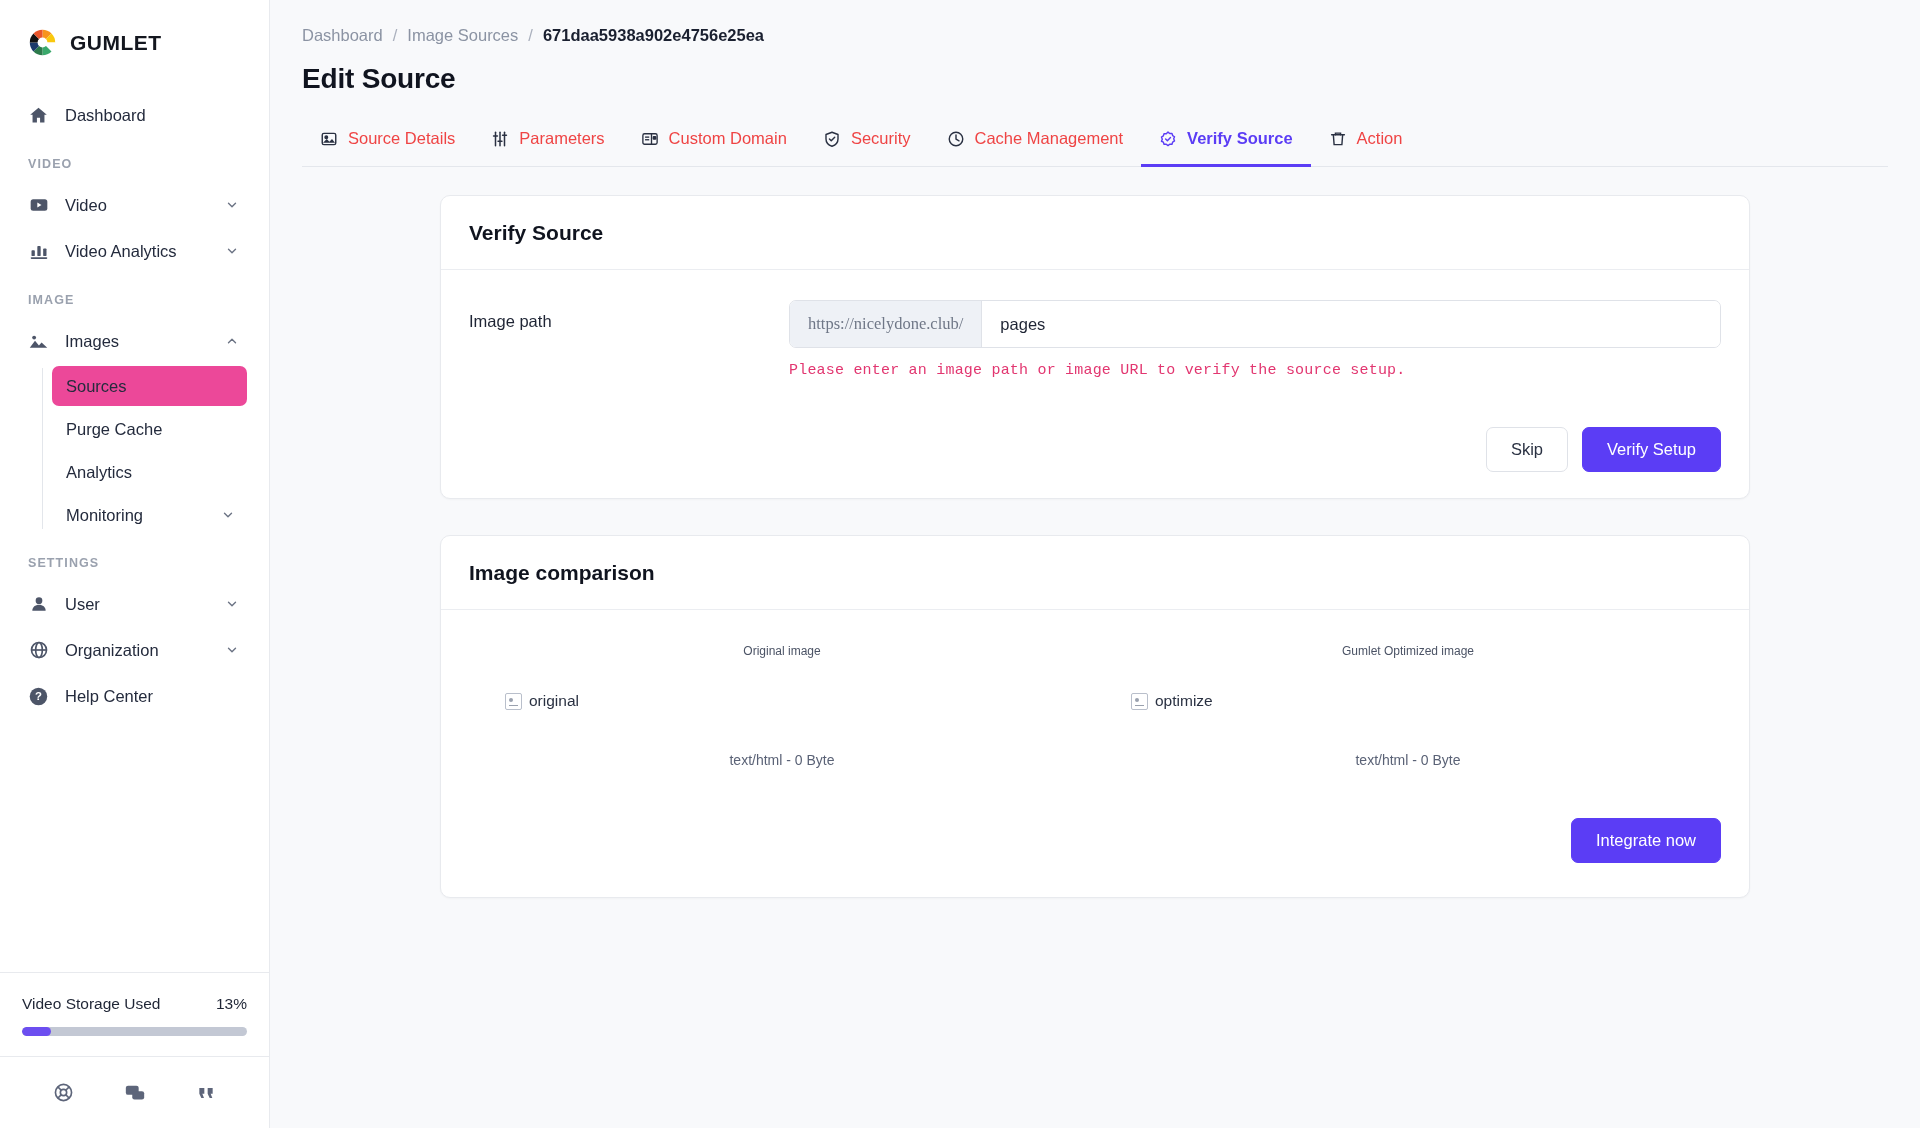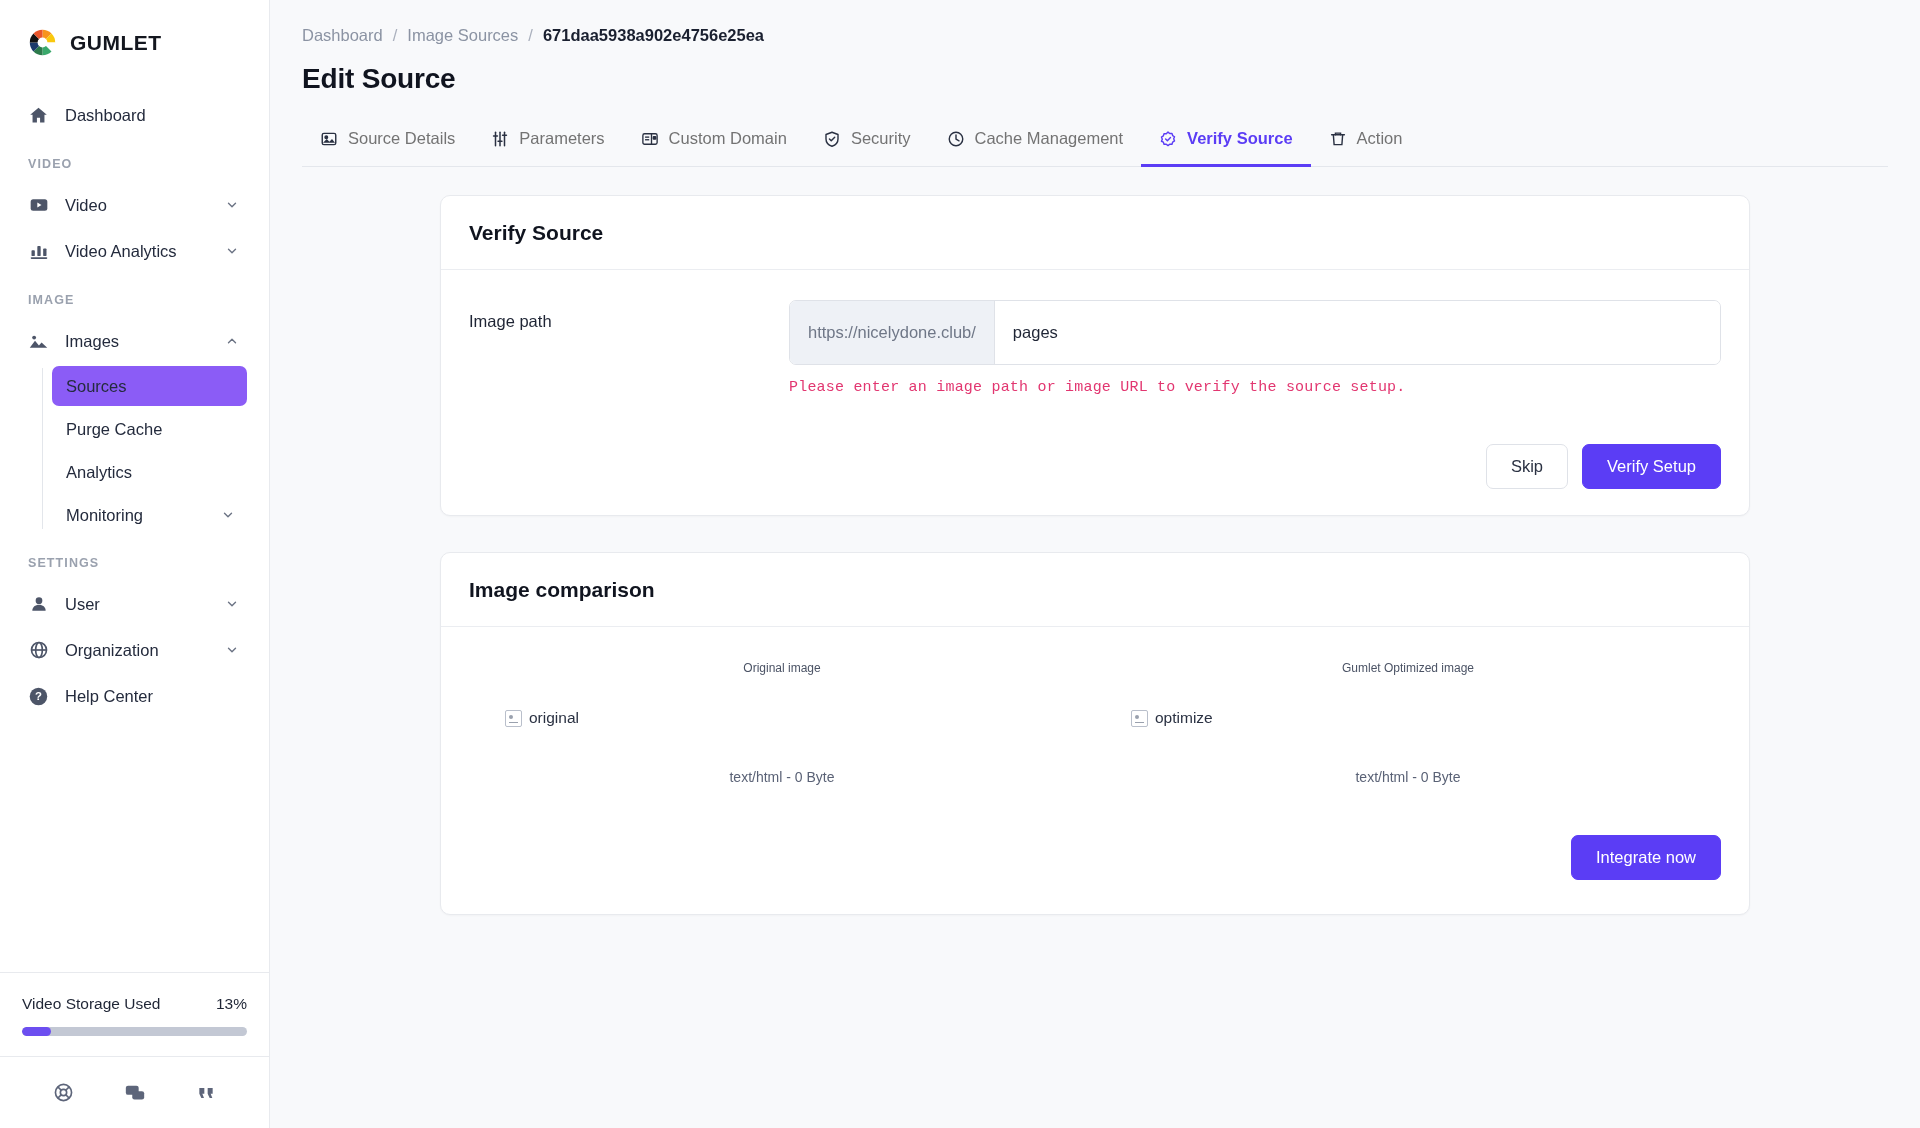--- a/index.html
+++ b/index.html
@@ -44,21 +44,21 @@
     content: ""; position: absolute; left: 0; top: 2px; bottom: 6px;
     width: 1px; background: #e3e6eb;
   }
   .sub-item {
     display: flex; align-items: center;
     height: 40px; margin: 3px 22px 3px 10px; padding: 0 12px 0 14px;
     border-radius: 7px; font-size: 16.5px; color: #242b3d; cursor: pointer;
   }
   .sub-item .lbl { flex: 1 1 auto; }
   .sub-item .chev { width: 14px; height: 14px; color: #6b7384; }
-  .sub-item.active { background: #8b5cf6; }
+  .sub-item.active { background: #ec4899; }
 
   .storage {
     border-top: 1px solid #e8eaee;
     padding: 22px 22px 20px 22px;
   }
   .storage-row { display: flex; justify-content: space-between; align-items: flex-end; font-size: 15.5px; color: #1f2535; }
   .storage-pct { font-size: 15.5px; color: #1f2535; }
   .storage-bar { margin-top: 14px; height: 9px; border-radius: 6px; background: #c3c8d4; overflow: hidden; }
   .storage-fill { height: 9px; border-radius: 6px; background: #6c4ef0; }
 
@@ -80,21 +80,21 @@
   .crumb-sep { color: #aab0bd; }
   .page-title { font-size: 28px; font-weight: bold; color: #10141f; padding: 18px 0 0 32px; letter-spacing: -.2px; }
 
   .tabs {
     display: flex; align-items: flex-end; gap: 0;
     margin: 22px 32px 0 32px;
     border-bottom: 1px solid #e4e7ec;
   }
   .tab {
     display: flex; align-items: center; gap: 10px;
-    padding: 12px 18px 16px 18px; font-size: 16.5px; color: #737373;
+    padding: 12px 18px 16px 18px; font-size: 16.5px; color: #ef4444;
     cursor: pointer; border-bottom: 3px solid transparent; margin-bottom: -1px;
     white-space: nowrap;
   }
   .tab .ico { display: flex; width: 18px; height: 18px; color: #2a3142; }
   .tab.active { color: #5b3df5; font-weight: bold; border-bottom-color: #5b3df5; }
   .tab.active .ico { color: #5b3df5; }
 
   .content { padding: 28px 32px 0 32px; }
   .card {
     background: #ffffff; border: 1px solid #e8eaee; border-radius: 10px;
@@ -104,21 +104,21 @@
   .card-head { padding: 25px 28px 24px 28px; border-bottom: 1px solid #ebedf1; }
   .card-title { font-size: 21px; font-weight: bold; color: #10141f; }
   .card-body { padding: 30px 28px 26px 28px; }
 
   .field-row { display: flex; align-items: flex-start; }
   .field-label { width: 320px; flex: 0 0 320px; font-size: 16.5px; color: #1f2535; padding-top: 12px; }
   .field-ctrl { flex: 1 1 auto; }
   .input-group { display: flex; width: 100%; border: 1px solid #dfe2e8; border-radius: 7px; overflow: hidden; background: #fff; }
   .input-addon {
     background: #eef1f6; color: #6f7787; font-size: 16.5px;
-    padding: 22px 18px; border-right: 1px solid #dfe2e8; white-space: nowrap;
+    padding: 13px 18px; border-right: 1px solid #dfe2e8; white-space: nowrap; font-family: Liberation Serif, serif;
   }
   .input-value {
     flex: 1 1 auto; border: none; outline: none; padding: 13px 18px;
     font-size: 16.5px; color: #1f2535; font-family: "Liberation Sans", sans-serif;
     background: #fff;
   }
   .error-text {
     margin-top: 14px; font-family: "Liberation Mono", monospace;
     font-size: 15px; color: #e23670; letter-spacing: .2px;
   }

